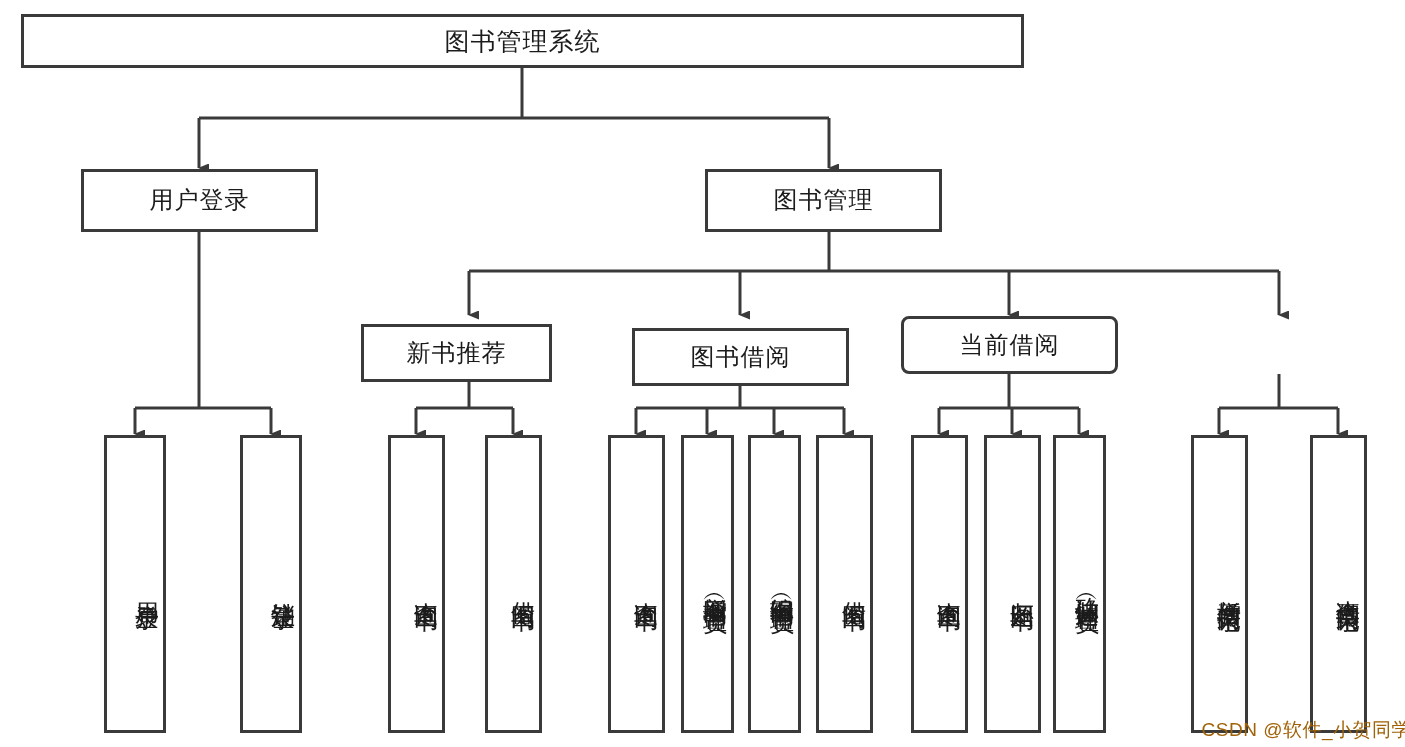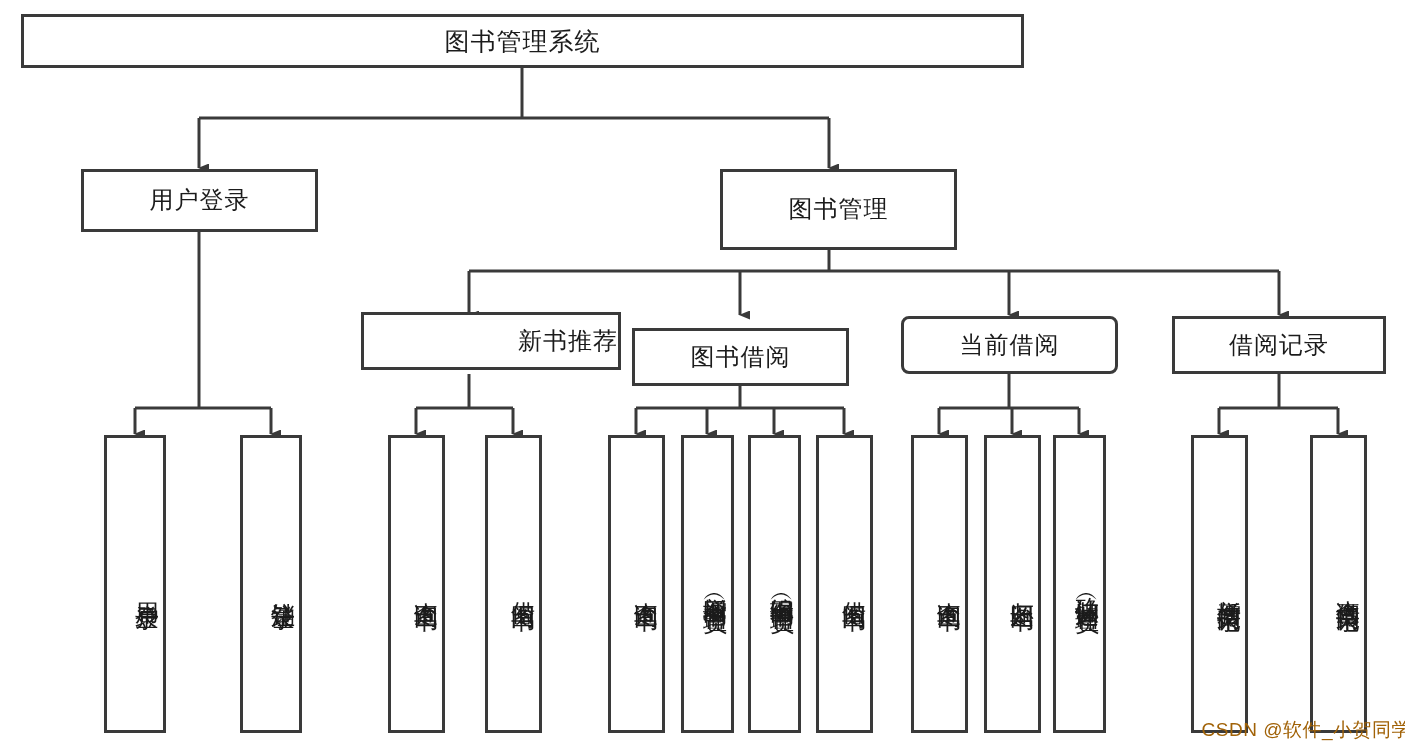--- a/index.html
+++ b/index.html
@@ -117,35 +117,32 @@
       </g>
   </svg>
 
   <div class="node horiz root" style="left: 21px; top: 14px; width: 1003px; height: 54px;">
     <span>图书管理系统</span>
   </div>
 
   <div class="node horiz" style="left: 81px; top: 169px; width: 237px; height: 63px;">
     <span>用户登录</span>
   </div>
-  <div class="node horiz" style="left: 720px; top: 169px; width: 237px; height: 81px;">
+  <div class="node horiz" style="left: 705px; top: 169px; width: 237px; height: 63px;">
     <span>图书管理</span>
   </div>
 
-  <div class="node horiz" style="left: 361px; top: 312px; width: 260px; height: 58px; justify-content: flex-end;">
+  <div class="node horiz" style="left: 361px; top: 324px; width: 191px; height: 58px;">
     <span>新书推荐</span>
   </div>
   <div class="node horiz" style="left: 632px; top: 328px; width: 217px; height: 58px;">
     <span>图书借阅</span>
   </div>
   <div class="node horiz" style="left: 901px; top: 316px; width: 217px; height: 58px; border-radius: 8px;">
     <span>当前借阅</span>
-  </div>
-  <div class="node horiz" style="left: 1172px; top: 316px; width: 214px; height: 58px;">
-    <span>借阅记录</span>
   </div>
 
   <div class="node vert" style="left: 104px; top: 435px; width: 62px; height: 298px;">
     <span class="vtext">用户登录</span>
   </div>
   <div class="node vert" style="left: 240px; top: 435px; width: 62px; height: 298px;">
     <span class="vtext">注销登录</span>
   </div>
 
   <div class="node vert" style="left: 388px; top: 435px; width: 57px; height: 298px;">

